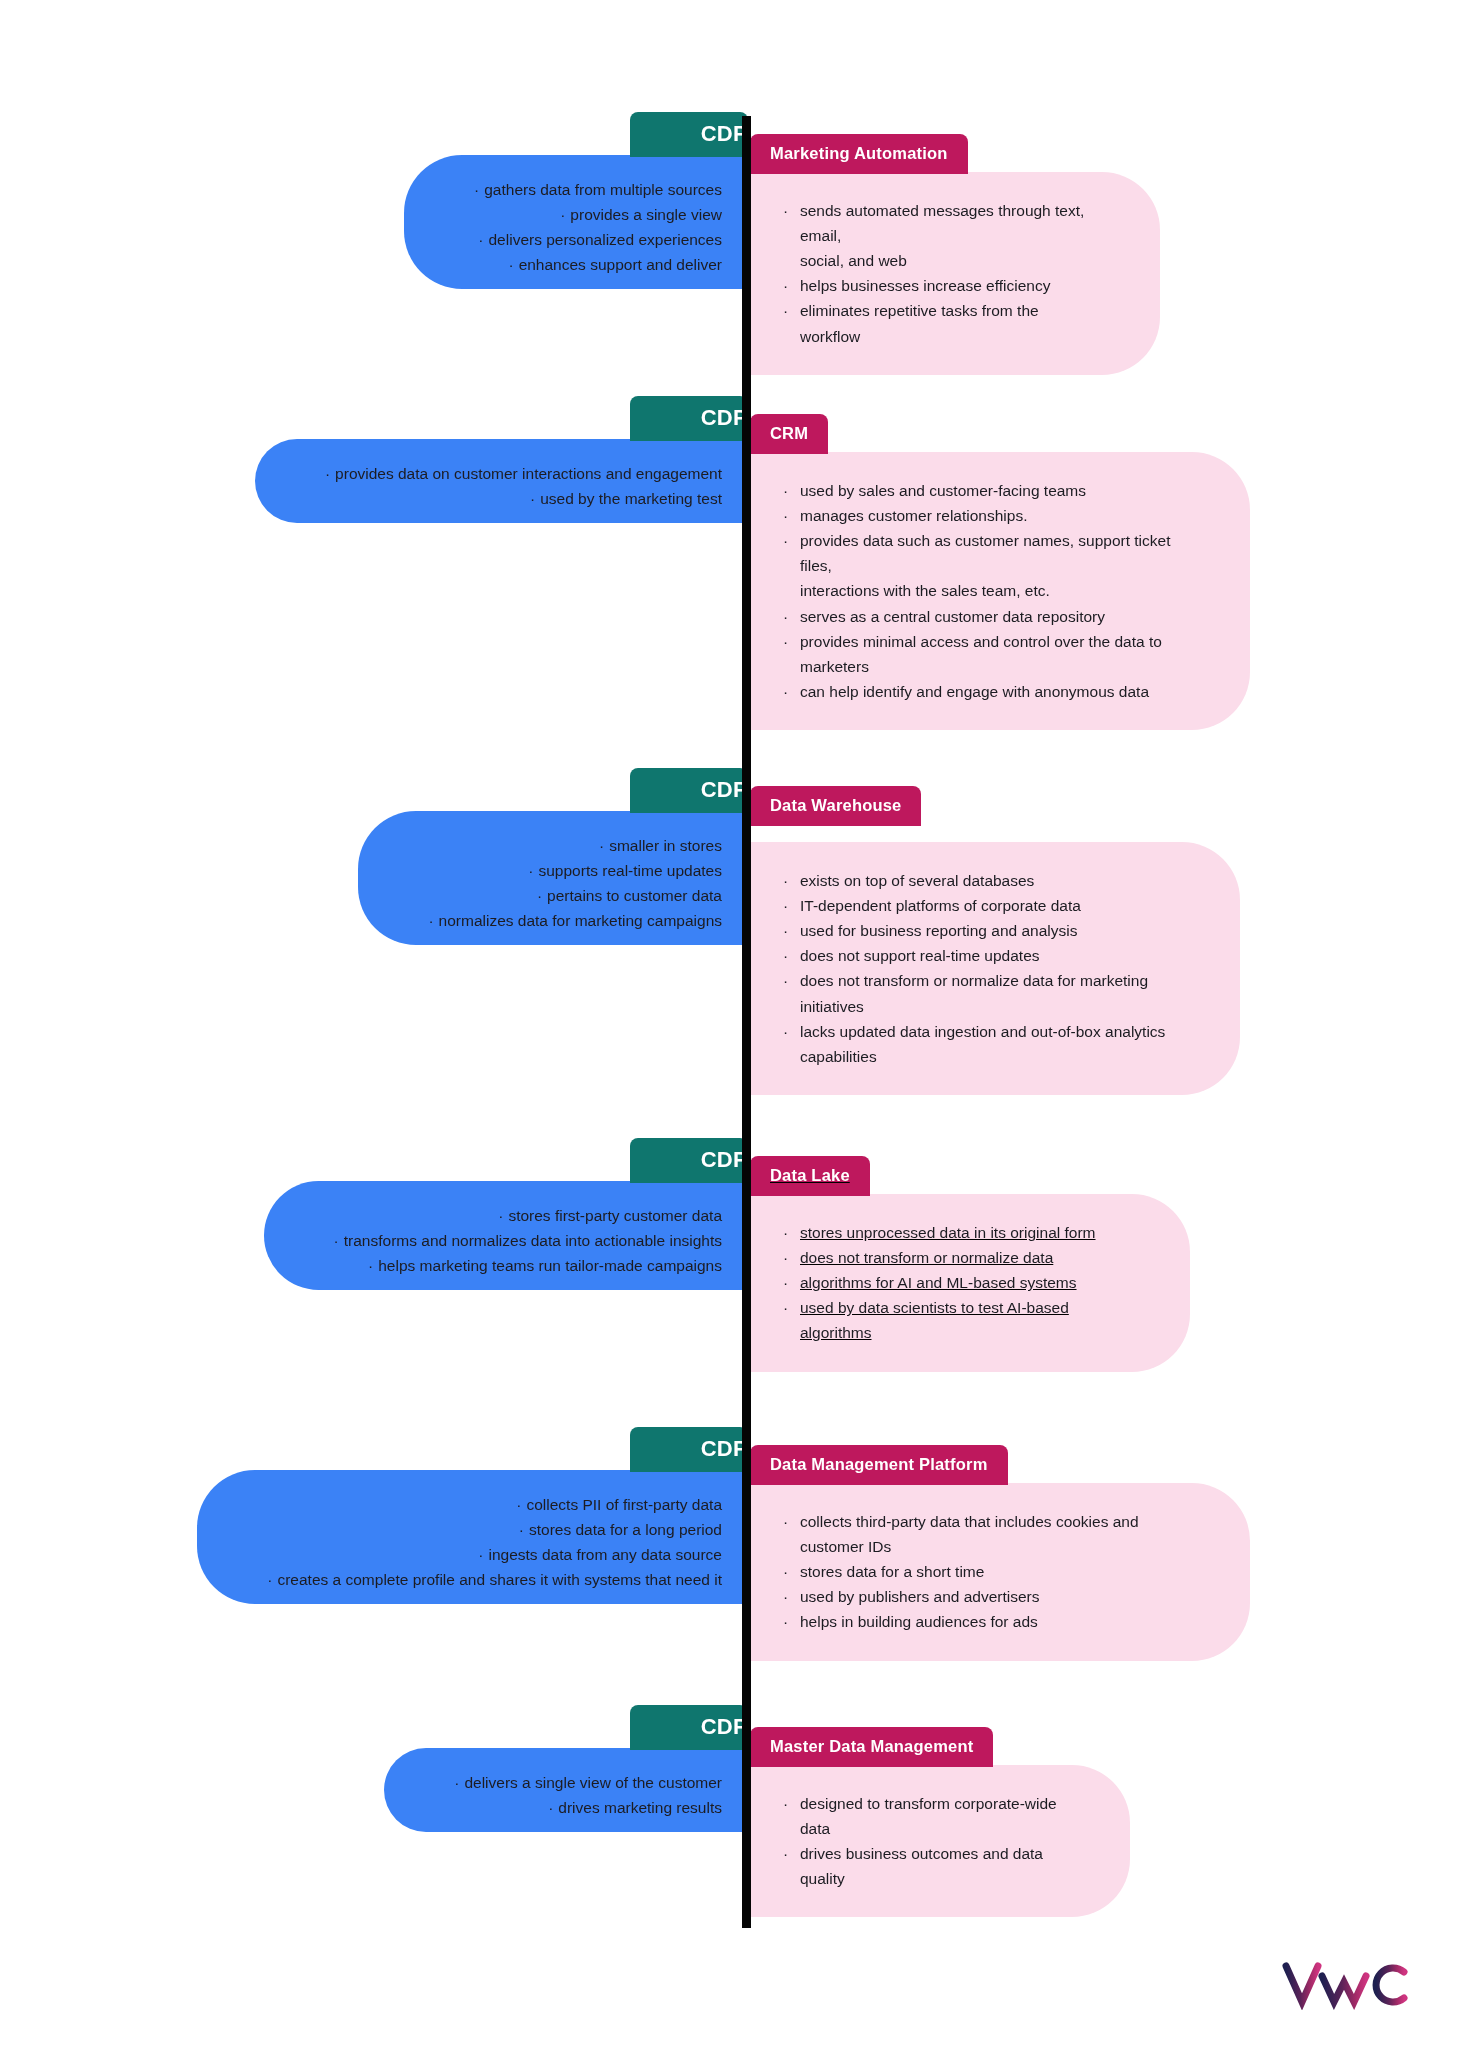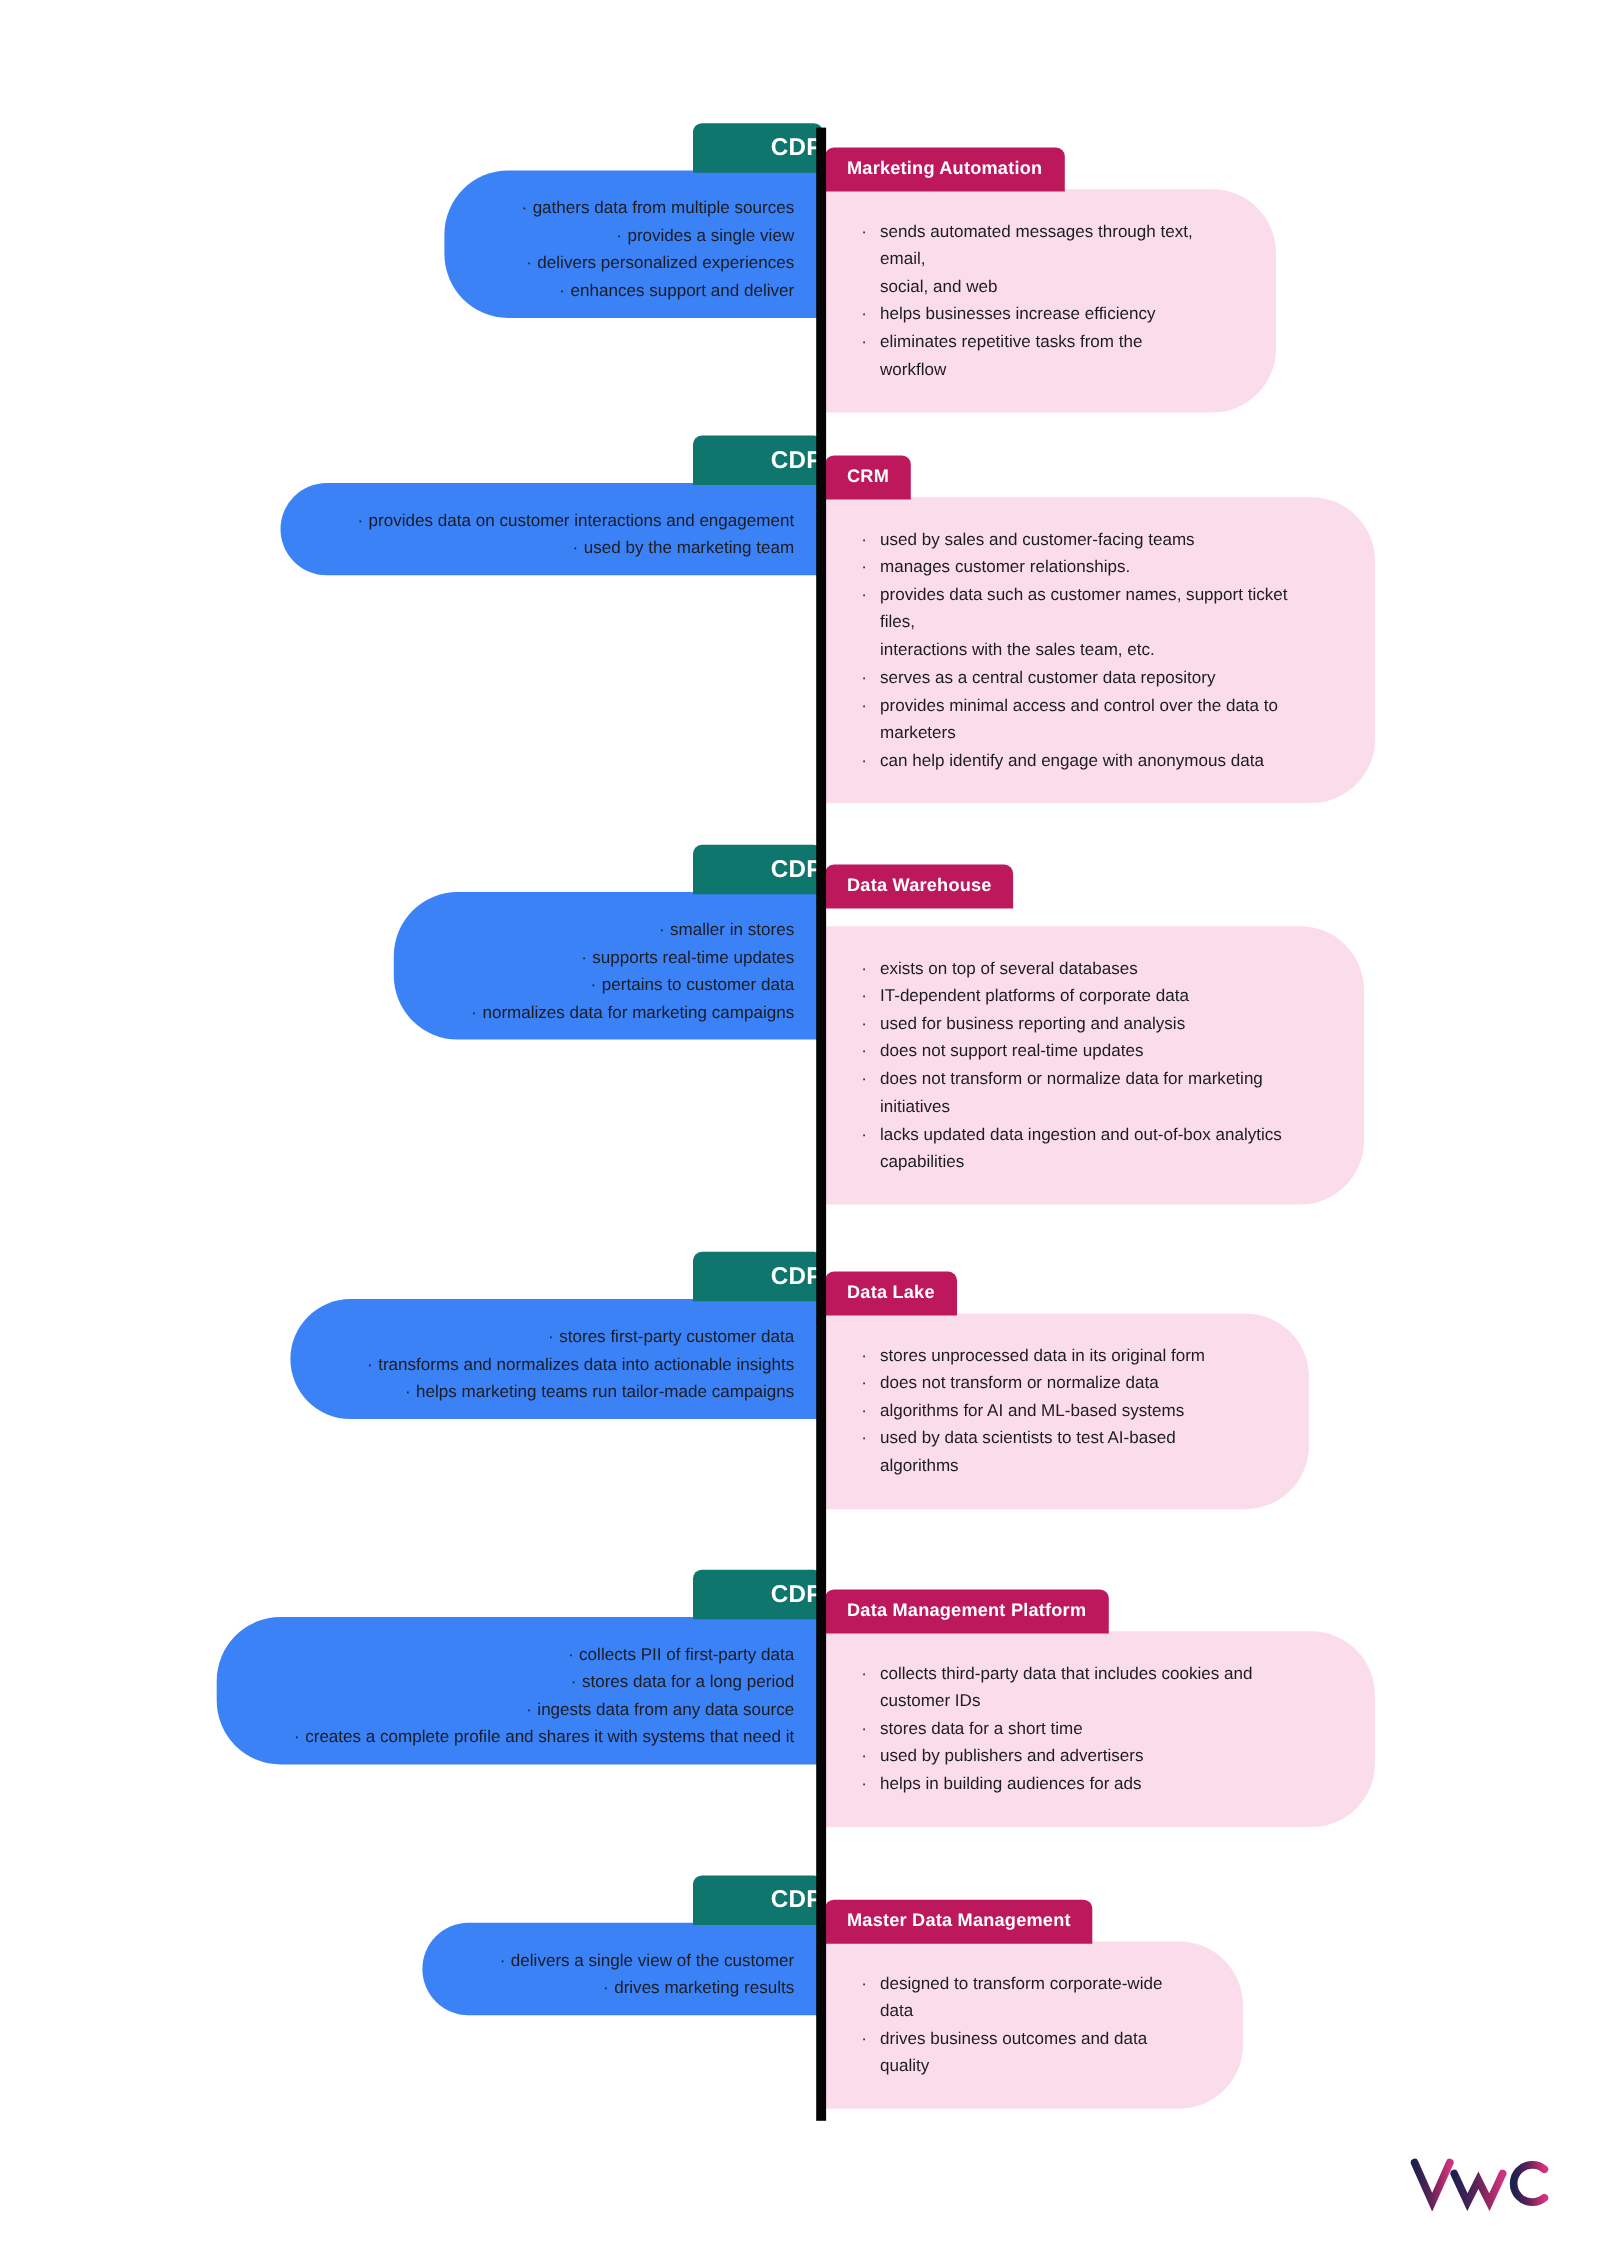--- a/index.html
+++ b/index.html
@@ -153,21 +153,21 @@
       </div>
     </div>
   </div>
 
   <div class="row" style="top:396px;">
     <div class="left-wrap">
       <div class="tab-cdp">CDP</div>
       <div class="panel-cdp">
         <ul>
           <li><span class="b">·</span><span>provides data on customer interactions and engagement</span></li>
-          <li><span class="b">·</span><span>used by the marketing team</span></li>
+          <li><span class="b">·</span><span>used by the marketing test</span></li>
         </ul>
       </div>
     </div>
     <div class="right-wrap" style="top:18px;">
       <div class="tab-right">CRM</div>
       <div class="panel-right" style="width:500px;">
         <ul>
           <li><span class="b">·</span><span>used by sales and customer-facing teams</span></li>
           <li><span class="b">·</span><span>manages customer relationships.</span></li>
           <li><span class="b">·</span><span>provides data such as customer names, support ticket files,<br>interactions with the sales team, etc.</span></li>
@@ -210,21 +210,21 @@
     <div class="left-wrap">
       <div class="tab-cdp">CDP</div>
       <div class="panel-cdp">
         <ul>
           <li><span class="b">·</span><span>stores first-party customer data</span></li>
           <li><span class="b">·</span><span>transforms and normalizes data into actionable insights</span></li>
           <li><span class="b">·</span><span>helps marketing teams run tailor-made campaigns</span></li>
         </ul>
       </div>
     </div>
-    <div class="right-wrap" style="top:18px;">
+    <div class="right-wrap" style="top:18px;text-decoration:underline;">
       <div class="tab-right">Data Lake</div>
       <div class="panel-right" style="width:440px;">
         <ul>
           <li><span class="b">·</span><span>stores unprocessed data in its original form</span></li>
           <li><span class="b">·</span><span>does not transform or normalize data</span></li>
           <li><span class="b">·</span><span>algorithms for AI and ML-based systems</span></li>
           <li><span class="b">·</span><span>used by data scientists to test AI-based algorithms</span></li>
         </ul>
       </div>
     </div>

